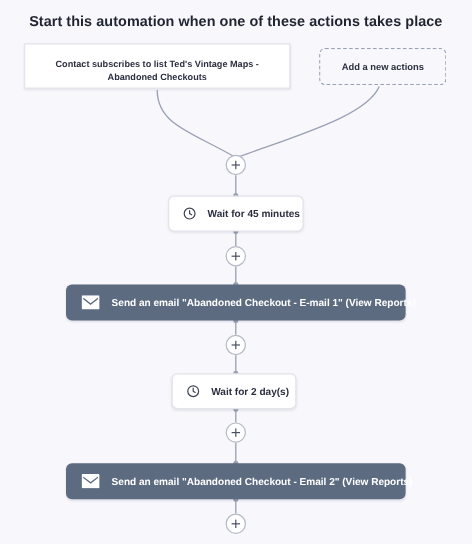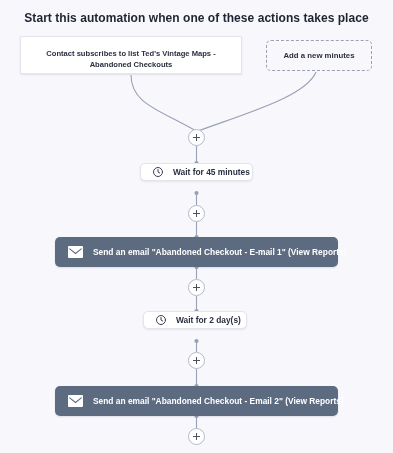--- a/index.html
+++ b/index.html
@@ -93,21 +93,21 @@
     font-weight: bold;
     color: #2b3040;
   }
 
   
   .wait-node {
     background: #ffffff;
     border: 1px solid #e3e4ec;
     border-radius: 5px;
     box-shadow: 0 1px 2px rgba(40, 45, 70, 0.09);
-    height: 18px;
+    height: 30px;
     justify-content: flex-start;
     padding: 0 13px 0 11px;
   }
   .wait-node .label {
     font-size: 8.4px;
     font-weight: bold;
     color: #2b3040;
     margin-left: 9px;
     white-space: nowrap;
   }
@@ -204,21 +204,21 @@
     <circle cx="196.5" cy="416" r="2.1" fill="#9aa1b4"></circle>
   </svg>
 
   <div class="page-title">Start this automation when one of these actions takes place</div>
 
   <div class="node trigger-card">
     <span class="label">Contact subscribes to list Ted's Vintage Maps - Abandoned Checkouts</span>
   </div>
 
   <div class="node add-trigger-card">
-    <span class="label">Add a new minutes</span>
+    <span class="label">Add a new actions</span>
   </div>
 
   <div class="plus-btn" id="plus-1"></div>
 
   <div class="node wait-node" id="wait-1">
     <span class="icon">
       <svg width="12" height="12" viewBox="0 0 24 24" fill="none" stroke="#3c4354" stroke-width="2" stroke-linecap="round">
         <circle cx="12" cy="12" r="9"></circle>
         <path d="M12 7 V12 L15.4 14"></path>
       </svg>

